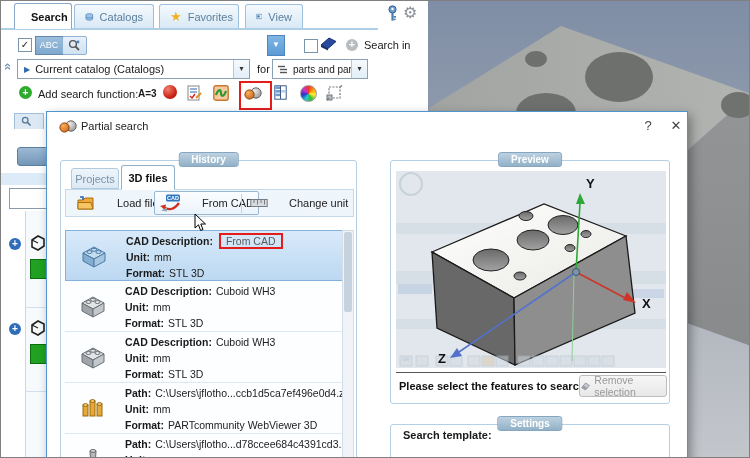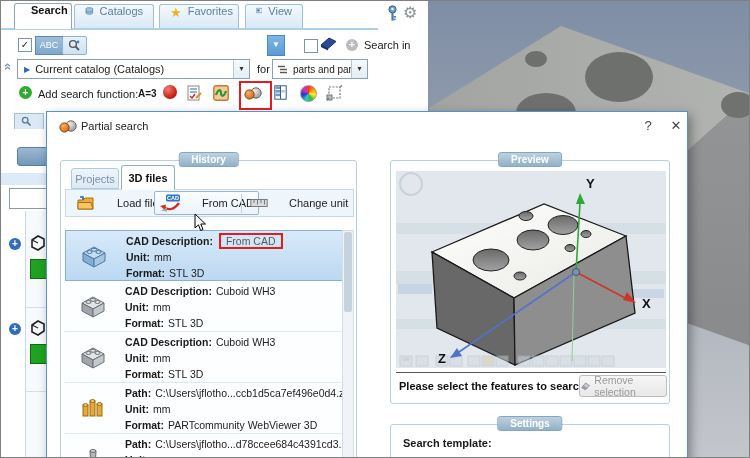--- a/index.html
+++ b/index.html
@@ -2,21 +2,21 @@
 <html><head>
 <meta charset="utf-8">
 <style>
   html,body{margin:0;padding:0}
   #screen{position:relative;width:750px;height:458px;overflow:hidden;
     font-family:"Liberation Sans",sans-serif;font-size:11px;color:#1a1a1a;
     background:#fff;border:1px solid #808080;box-sizing:border-box}
   .abs{position:absolute}
   
   #mainwin{position:absolute;left:0;top:0;width:427px;height:458px;background:#fff}
-  .tab{position:absolute;top:3px;height:24px;display:flex;gap:6px;
+  .tab{position:absolute;top:3px;height:24px;display:flex;align-items:center;gap:6px;
     padding:0 10px;box-sizing:border-box;border:1px solid #9fc0dc;border-bottom:none;
     border-radius:3px 3px 0 0;background:linear-gradient(#f4f9fd,#d9e9f6);color:#5b7f9e;font-size:11px}
   .tab.active{background:#fff;border-color:#8aa8c8;color:#111;font-weight:bold;top:2px;height:26px;z-index:2}
   #tabline{position:absolute;left:0;top:27px;width:377px;height:2px;background:#aecfe8}
   .cb{position:absolute;width:12px;height:12px;background:#fff;border:1px solid #7a94ac;
     font-size:10px;line-height:11px;text-align:center;color:#222}
   .btn-abc{position:absolute;left:34px;top:35px;width:26px;height:17px;border:1px solid #5f88ad;border-radius:0;
     background:linear-gradient(#9dbedd,#7da8cd);color:#fff;font-weight:normal;font-size:9px;text-align:center;line-height:16px}
   .btn-mag{position:absolute;left:61px;top:35px;width:23px;height:17px;border:1px solid #8fb2d2;border-radius:2px;
     background:linear-gradient(#e7f1fa,#cfe2f2);display:flex;align-items:center;justify-content:center}
@@ -459,21 +459,21 @@
         <svg width="12" height="10" viewBox="0 0 12 10">
           <polygon points="2,7 6.5,1.5 11,4.5 6.5,9.5" fill="#c8ccd0" stroke="#8a9098"></polygon>
           <polygon points="4.2,4.4 8.7,7.4 6.5,9.5 2,7" fill="#9aa0a6"></polygon>
           </svg>
         <span>Remove selection</span>
       </div>
     </div>
 
     <div class="gbox" style="left:343px;top:312px;width:280px;height:52px">
       <div class="gbadge">Settings</div>
-      <div class="abs" style="left:12px;top:12px;font-weight:bold">Search template:</div>
+      <div class="abs" style="left:12px;top:4px;font-weight:bold">Search template:</div>
 
     </div>
   </div>
 
   <svg class="cursor" style="left:193px;top:212px" width="13" height="19" viewBox="0 0 13 19">
     <path d="M1,1 L1,15 L4.5,11.8 L6.6,17.5 L9,16.5 L6.8,11 L11.5,11 Z" fill="#fff" stroke="#000" stroke-width="1"></path>
   </svg>
 
 </div>
 

